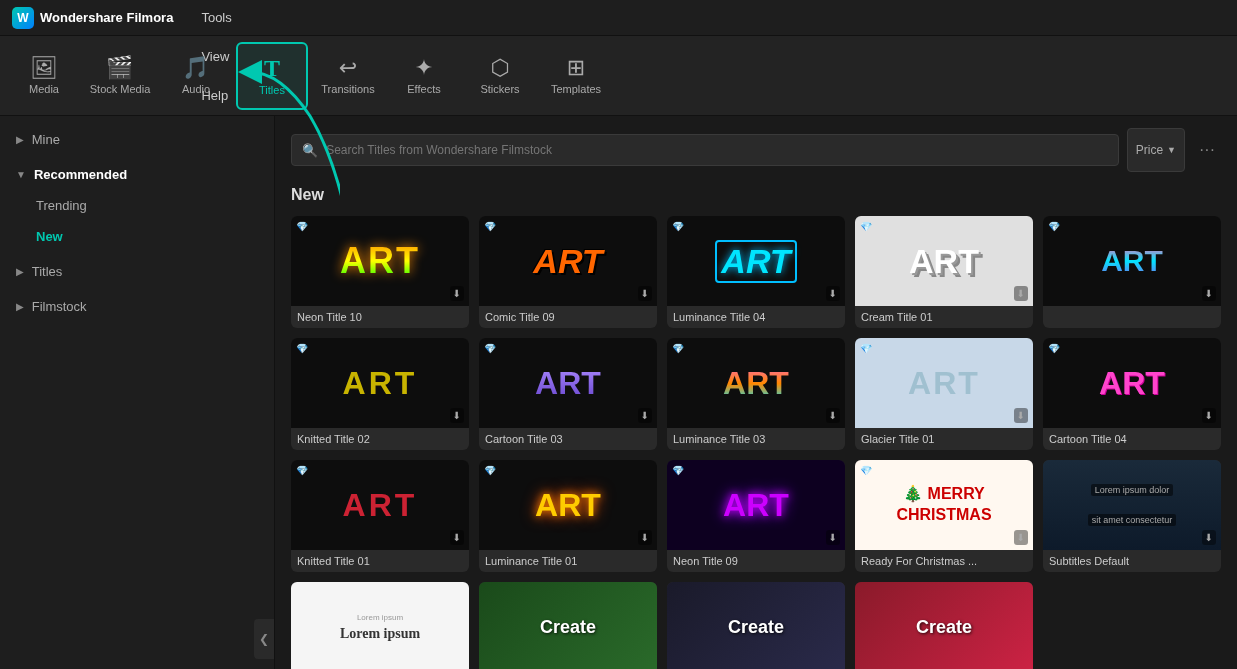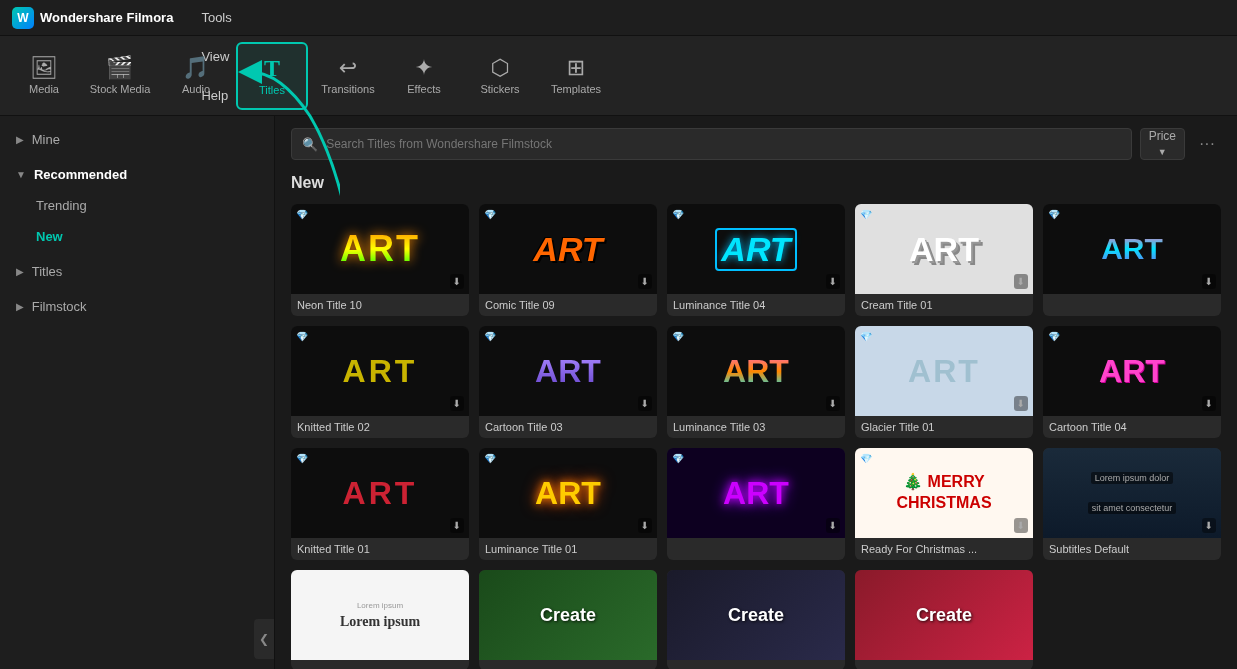--- a/index.html
+++ b/index.html
@@ -167,32 +167,31 @@
     .search-icon { font-size: 13px; color: #666; }
     .search-input {
       background: transparent;
       border: none;
       outline: none;
       color: #aaa;
       font-size: 12px;
       flex: 1;
     }
     .price-filter {
-      height: 32px;
+      height: 44px;
       background: #2a2a2a;
       border: 1px solid #3a3a3a;
       border-radius: 4px;
       display: flex;
       align-items: center;
       padding: 0 8px;
       gap: 4px;
       color: #aaa;
       font-size: 12px;
       cursor: pointer;
-      flex-direction: column;
     }
     .more-btn {
       width: 28px;
       height: 28px;
       display: flex;
       align-items: center;
       justify-content: center;
       color: #888;
       font-size: 16px;
       cursor: pointer;
@@ -627,20 +626,21 @@
         </div>
         <div class="card-label">Luminance Title 01</div>
       </div>
 
       <div class="title-card">
         <div class="card-thumb" style="background:#0d0020;">
           <span class="card-premium-icon">💎</span>
           <span class="art-neon09">ART</span>
           <span class="card-download-icon">⬇</span>
         </div>
+        <div class="card-label">Neon Title 09</div>
       </div>
 
       <div class="title-card">
         <div class="card-thumb thumb-christmas" style="flex-direction:column;gap:2px;background:#fff8f0;">
           <span class="card-premium-icon">💎</span>
           <div class="christmas-text">
             🎄 MERRY<br>CHRISTMAS
           </div>
           <span class="card-download-icon">⬇</span>
         </div>

